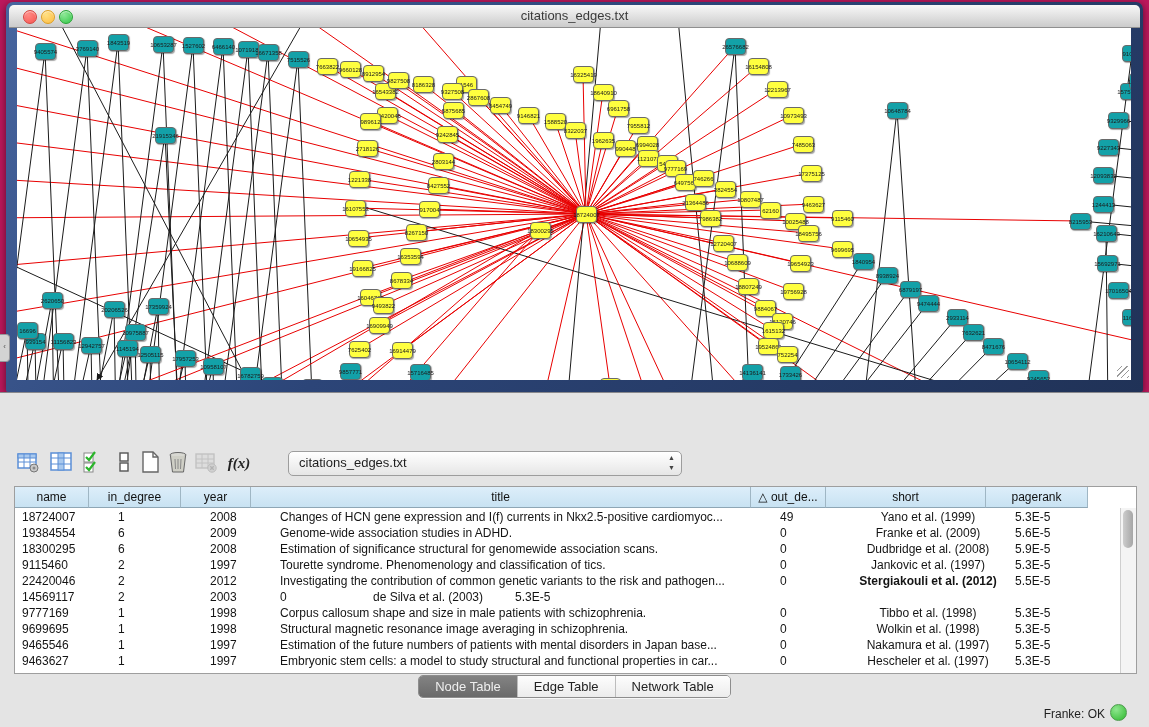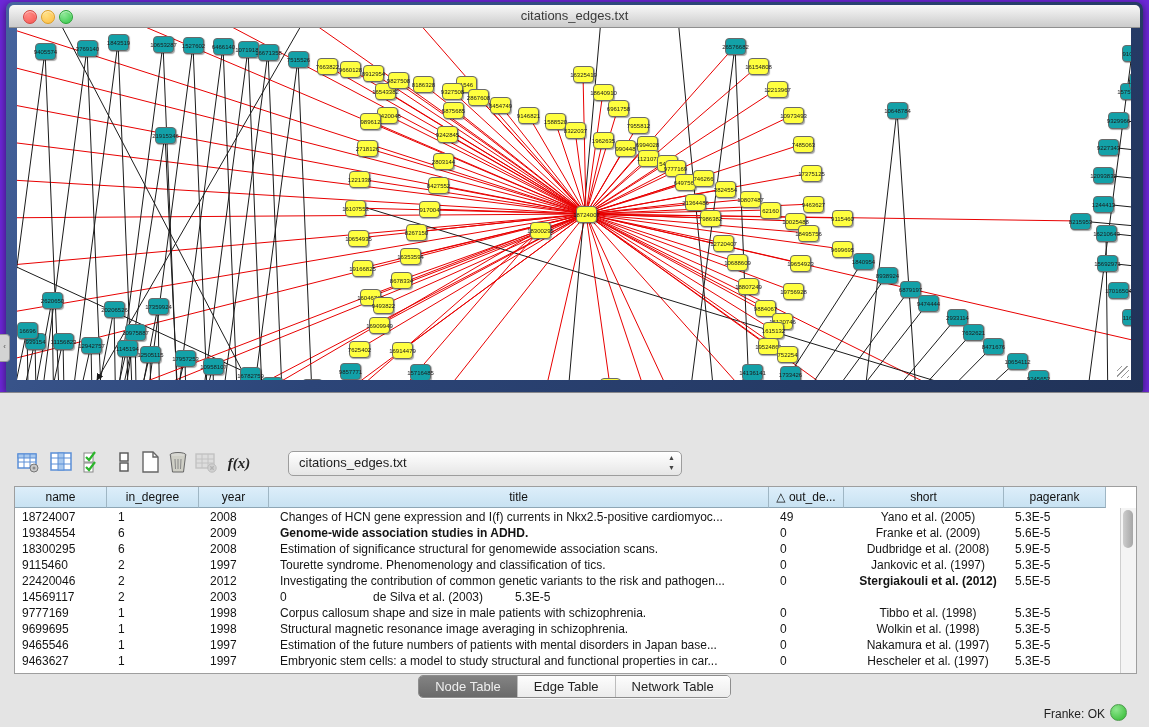--- a/index.html
+++ b/index.html
@@ -1,16 +1,16 @@
 <!DOCTYPE html>
 <html><head>
 <meta charset="utf-8">
 <style>
   html,body{margin:0;padding:0;}
-  .screen{position:relative;width:1149px;height:727px;background:#6d28d9;overflow:hidden;
+  .screen{position:relative;width:1149px;height:727px;background:#be185d;overflow:hidden;
           font-family:"Liberation Sans",sans-serif;-webkit-font-smoothing:antialiased;}
 
   
   .gwin{position:absolute;left:6px;top:2px;width:1137px;height:390px;
         background:linear-gradient(135deg,#47659f 0%,#2c4578 45%,#203257 100%);
         border-radius:7px 7px 2px 2px;box-shadow:0 2px 8px rgba(0,0,0,.55);}
   .gtitle{position:absolute;left:3px;top:3px;width:1131px;height:22px;
           background:linear-gradient(#f8f8f8,#cbcbcb);
           border-radius:5px 5px 0 0;border-bottom:1px solid #8f8f8f;}
   .gtitle .t{display:block;line-height:21px;text-align:center;font-size:13px;color:#3a3a3a;}
@@ -735,43 +735,43 @@
       <span class="fx">f(x)</span>
     </button>
 
     <div class="combo">
       <span class="val">citations_edges.txt</span>
       <span class="step">▲<br>▼</span>
     </div>
 
     <div class="tablebox">
       <div class="thead" id="thead">
-          <div class="hc" style="width: 92px;"><span>name</span></div>
+          <div class="hc" style="width: 74px;"><span>name</span></div>
           <div class="hc" style="width: 92px;"><span>in_degree</span></div>
           <div class="hc" style="width: 70px;"><span>year</span></div>
           <div class="hc" style="width: 500px;"><span>title</span></div>
           <div class="hc" style="width: 75px;"><span>△ </span><span>out_de...</span></div>
           <div class="hc" style="width: 160px;"><span>short</span></div>
           <div class="hc" style="width: 102px;"><span>pagerank</span></div>
         </div>
       <div class="tbody" id="tbody">
           <div class="tr">
             <div class="td aleft" style="width: 96px;">18724007</div>
             <div class="td aleft" style="width: 92px;">1</div>
             <div class="td aleft" style="width: 70px;">2008</div>
             <div class="td aleft" style="width: 500px;">Changes of HCN gene expression and I(f) currents in Nkx2.5-positive cardiomyoc...</div>
             <div class="td aleft" style="width: 75px;">49</div>
-            <div class="td acenter" style="width: 160px;">Yano et al. (2005)</div>
+            <div class="td acenter" style="width: 160px;">Yano et al. (1999)</div>
             <div class="td aleft" style="width: 102px;">5.3E-5</div>
           </div>
           <div class="tr">
             <div class="td aleft" style="width: 96px;">19384554</div>
             <div class="td aleft" style="width: 92px;">6</div>
             <div class="td aleft" style="width: 70px;">2009</div>
-            <div class="td aleft" style="width: 500px; font-weight: bold;">Genome-wide association studies in ADHD.</div>
+            <div class="td aleft" style="width: 500px;">Genome-wide association studies in ADHD.</div>
             <div class="td aleft" style="width: 75px;">0</div>
             <div class="td acenter" style="width: 160px;">Franke et al. (2009)</div>
             <div class="td aleft" style="width: 102px;">5.6E-5</div>
           </div>
           <div class="tr">
             <div class="td aleft" style="width: 96px;">18300295</div>
             <div class="td aleft" style="width: 92px;">6</div>
             <div class="td aleft" style="width: 70px;">2008</div>
             <div class="td aleft" style="width: 500px;">Estimation of significance structural for genomewide association scans.</div>
             <div class="td aleft" style="width: 75px;">0</div>

